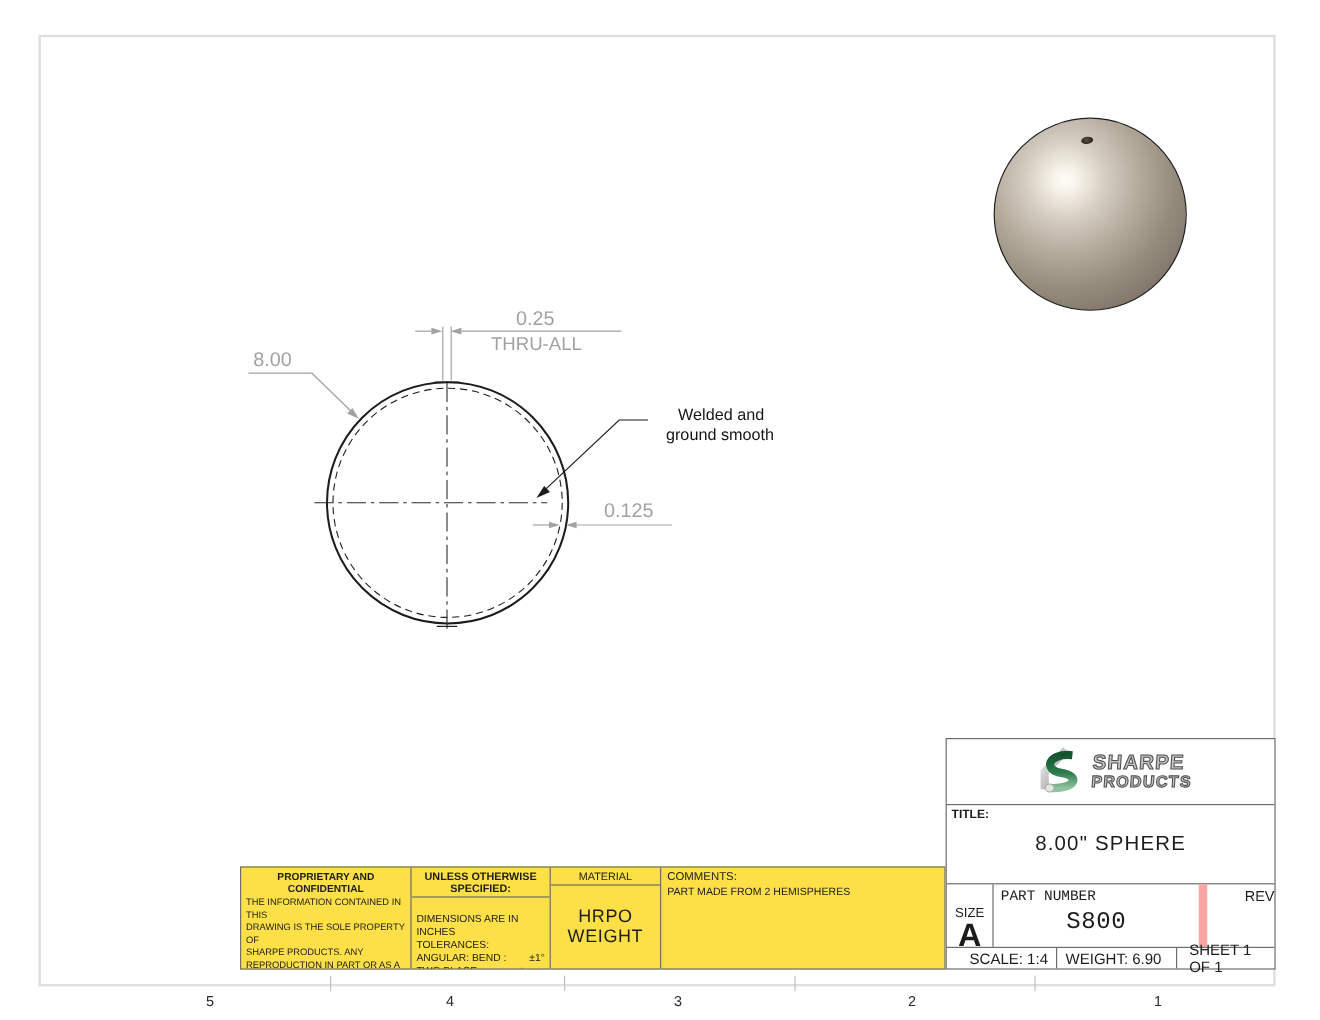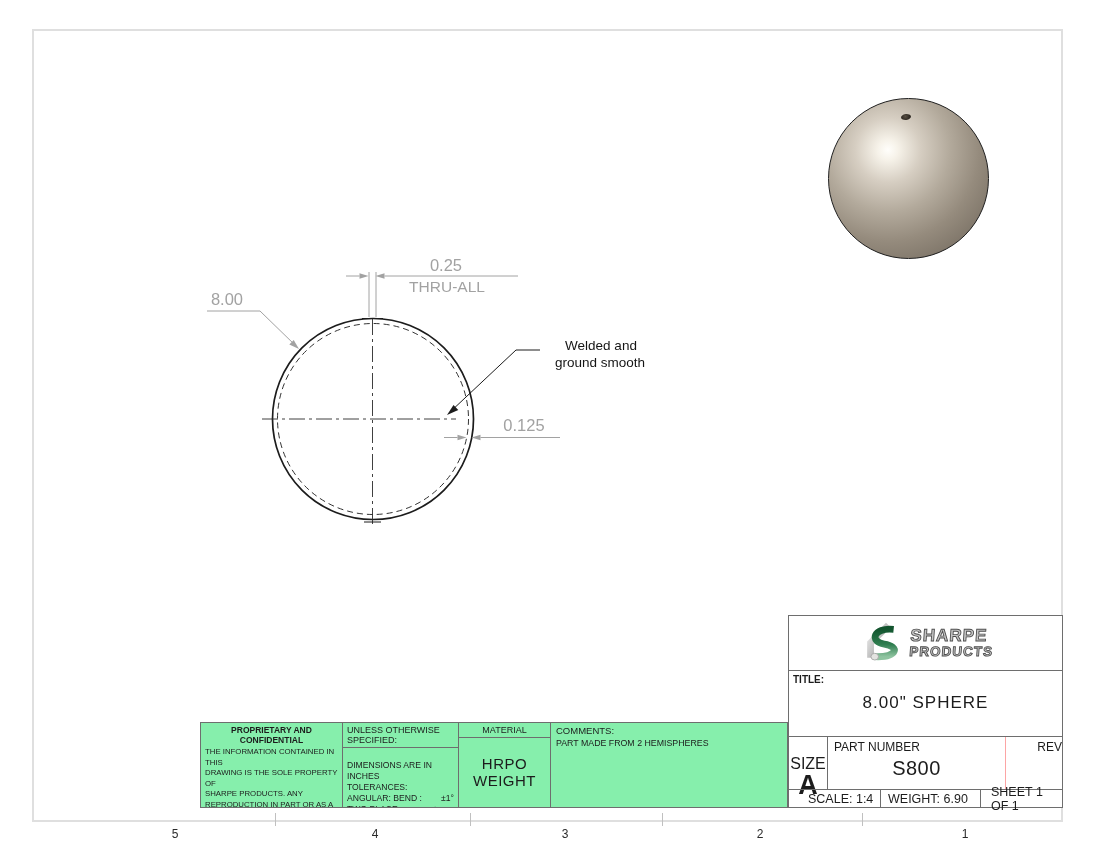--- a/index.html
+++ b/index.html
@@ -18,52 +18,52 @@
   .notetext{fill:#151515;font-size:13.5px;}
 
   
   .sphere{position:absolute;left:828px;top:98px;width:161px;height:161px;border-radius:50%;
     border:1.5px solid #1f1f1f;box-sizing:border-box;
     background:radial-gradient(circle at 37% 32%, #fffefb 0%, #f6f2e9 7%, #d6cec2 22%, #b3aa9c 42%, #958b7d 62%, #7a7165 84%, #685f54 100%);}
   .sphere-hole{position:absolute;left:72px;top:15px;width:10px;height:6px;border-radius:50%;
     background:radial-gradient(circle at 45% 40%, #574f43 0%, #2b261f 70%);transform:rotate(-8deg);}
 
   
-  .strip{position:absolute;left:200px;top:722px;width:588px;height:86px;border:1px solid #6e6e6e;box-sizing:border-box;display:flex;background:#86efac;}
+  .strip{position:absolute;left:200px;top:722px;width:588px;height:86px;border:1px solid #6e6e6e;box-sizing:border-box;display:flex;background:#fde047;}
   .cell{box-sizing:border-box;border-right:1px solid #6e6e6e;overflow:hidden;}
   .cell:last-child{border-right:none;}
   .c-prop{width:142px;padding:2px 4px;}
   .c-spec{width:116px;}
   .c-mat{width:92px;}
   .c-com{flex:1;padding:2px 5px;}
   .prop-head{font-size:8.5px;font-weight:bold;text-align:center;letter-spacing:0;}
   .prop-body{font-size:7.8px;line-height:10.6px;margin-top:2px;white-space:pre-line;}
   .cell-head{font-size:9px;padding:2px 4px;}
-  .spec-head{border-bottom:1px solid #6e6e6e;}
+  .spec-head{border-bottom:1px solid #6e6e6e;text-align:center;font-weight:bold;}
   .mat-head{border-bottom:1px solid #6e6e6e;text-align:center;}
   .spec-body{font-size:8.6px;line-height:11px;padding:4px 4px 0 4px;}
   .spec-row{display:flex;justify-content:space-between;}
   .mat-value{font-size:15px;text-align:center;margin-top:17px;letter-spacing:0.5px;}
   .com-head{font-size:9.5px;}
   .com-body{font-size:8.8px;margin-top:2px;}
 
   
   .tblock{position:absolute;left:788px;top:615px;width:275px;height:193px;border:1px solid #6e6e6e;box-sizing:border-box;background:#fff;display:flex;flex-direction:column;}
   .t-logo{height:55px;display:flex;align-items:center;justify-content:center;gap:7px;}
   .logo-word{display:flex;flex-direction:column;line-height:1;transform:skewX(-4deg);}
   .logo-l1{font-size:17px;font-weight:800;letter-spacing:1px;color:#c6c6c6;-webkit-text-stroke:0.9px #4f4f4f;}
   .logo-l2{font-size:13.5px;font-weight:800;letter-spacing:1px;color:#c6c6c6;-webkit-text-stroke:0.9px #4f4f4f;margin-top:1px;}
   .t-title{height:67px;border-top:1px solid #6e6e6e;box-sizing:border-box;position:relative;}
   .title-label{font-size:10px;position:absolute;left:4px;top:3px;font-weight:bold;}
   .title-value{position:absolute;left:0;right:0;top:22px;text-align:center;font-size:17px;letter-spacing:1px;}
   .t-mid{height:53px;border-top:1px solid #6e6e6e;box-sizing:border-box;display:flex;}
   .mid-size{width:39px;border-right:1px solid #6e6e6e;box-sizing:border-box;text-align:center;}
-  .mid-size .lbl{font-size:16px;margin-top:18px;}
+  .mid-size .lbl{font-size:11px;margin-top:18px;}
   .mid-size .val{font-size:27px;font-weight:bold;line-height:24px;}
-  .mid-part{flex:1;border-right:1px solid #fca5a5;box-sizing:border-box;}
+  .mid-part{flex:1;border-right:7px solid #fca5a5;box-sizing:border-box;font-family:Liberation Mono, monospace;}
   .mid-part .lbl{font-size:12px;margin:3px 0 0 6px;}
   .mid-part .val{font-size:20px;text-align:center;margin-top:3px;letter-spacing:0.5px;}
   .mid-rev{width:56px;text-align:right;}
   .mid-rev .lbl{font-size:12px;margin-top:3px;}
   .t-bot{height:18px;border-top:1px solid #6e6e6e;box-sizing:border-box;display:flex;font-size:12.5px;flex:1;}
   .bot-cell{border-right:1px solid #6e6e6e;box-sizing:border-box;display:flex;align-items:center;padding-left:7px;}
   .bot-scale{width:80px;margin-left:12px;}
   .bot-weight{width:100px;}
   .bot-sheet{flex:1;border-right:none;padding-left:10px;}
 </style>

